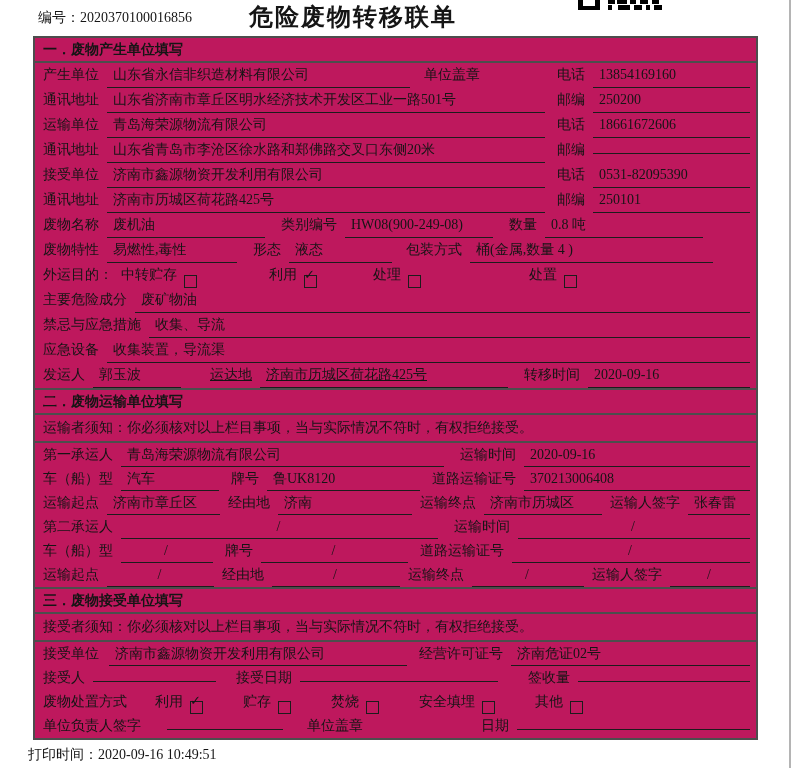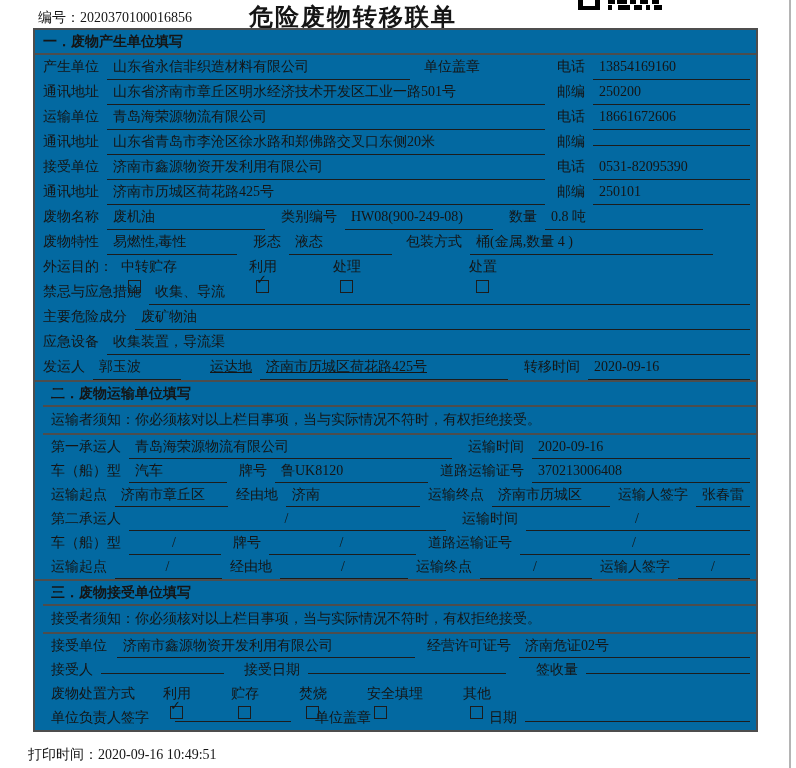--- a/index.html
+++ b/index.html
@@ -3,35 +3,35 @@
 <meta charset="utf-8">
 <style>
   html,body{margin:0;padding:0;background:#fff;overflow:hidden;}
   body{width:796px;height:768px;position:relative;font-family:"Liberation Serif","DejaVu Serif",serif;color:#151515;}
   .page{position:absolute;inset:0;background:#fff;}
   .right-edge{position:absolute;left:789px;top:0;width:2px;height:768px;background:#b4b4b4;}
   .doc-no{position:absolute;left:38px;top:9px;font-size:14px;white-space:nowrap;}
   .doc-title{position:absolute;left:0;right:90px;top:1px;text-align:center;font-size:24px;font-weight:bold;
              font-family:"Liberation Sans","DejaVu Sans",sans-serif;letter-spacing:2px;}
   .qr{position:absolute;left:578px;top:0;}
-  .form-table{position:absolute;left:33px;top:28px;width:721px;border:2px solid #4d4d4d;background:#0369a1;}
-  .section + .section{border-top:2px solid #4d4d4d;padding-left:8px;}
+  .form-table{position:absolute;left:33px;top:36px;width:721px;border:2px solid #4d4d4d;background:#be185d;}
+  .section + .section{border-top:2px solid #4d4d4d;}
   .sec-title{font-weight:bold;font-size:14px;padding:3px 8px 2px 8px;border-bottom:2px solid #4d4d4d;
              font-family:"Liberation Sans","DejaVu Sans",sans-serif;}
   .row{display:flex;align-items:baseline;padding:0 6px 0 8px;font-size:14px;height:25px;line-height:24px;white-space:nowrap;}
   .s2 .row,.s3 .row{height:24px;line-height:23px;}
   .row.notice{display:block;border-bottom:2px solid #4d4d4d;height:26px;line-height:25px;}
   .seg{display:inline-flex;align-items:baseline;min-width:0;}
   .seg.fill{flex:1;}
   .lbl{white-space:pre;}
   .val{border-bottom:1px solid #1c1c1c;margin-left:8px;padding:0 2px 0 6px;white-space:pre;display:inline-block;
        overflow:hidden;text-overflow:clip;}
   .seg.fill .val{flex:1;}
   .val.slash{text-align:center;padding-left:0;}
-  .opt{display:inline-flex;align-items:flex-start;flex-direction:column;}
+  .opt{display:inline-flex;align-items:flex-end;}
   .opt-label{white-space:pre;}
   .cb{display:inline-block;width:11px;height:11px;border:1.5px solid #1c1c1c;margin-left:7px;position:relative;top:1px;}
   .cb .tick{position:absolute;left:-1px;top:-8px;font-size:13px;font-weight:bold;line-height:13px;
             font-family:"DejaVu Sans",sans-serif;}
   .print-time{position:absolute;left:28px;top:746px;font-size:14px;}
 </style>
 </head>
 <body>
 
 <div class="page">
@@ -170,28 +170,28 @@
             <span class="opt-label">处理</span>
             <span class="cb"></span>
           </span>
           <span class="opt" style="margin-left: 108px;">
             <span class="opt-label">处置</span>
             <span class="cb"></span>
           </span>
         </div>
         <div class="row">
           <span class="seg fill">
+            <span class="lbl">主要危险成分</span>
+            <span class="val">废矿物油</span>
+          </span>
+        </div>
+        <div class="row">
+          <span class="seg fill">
             <span class="lbl">禁忌与应急措施</span>
             <span class="val">收集、导流</span>
-          </span>
-        </div>
-        <div class="row">
-          <span class="seg fill">
-            <span class="lbl">主要危险成分</span>
-            <span class="val">废矿物油</span>
           </span>
         </div>
         <div class="row">
           <span class="seg fill">
             <span class="lbl">应急设备</span>
             <span class="val">收集装置，导流渠</span>
           </span>
         </div>
         <div class="row">
           <span class="seg">

